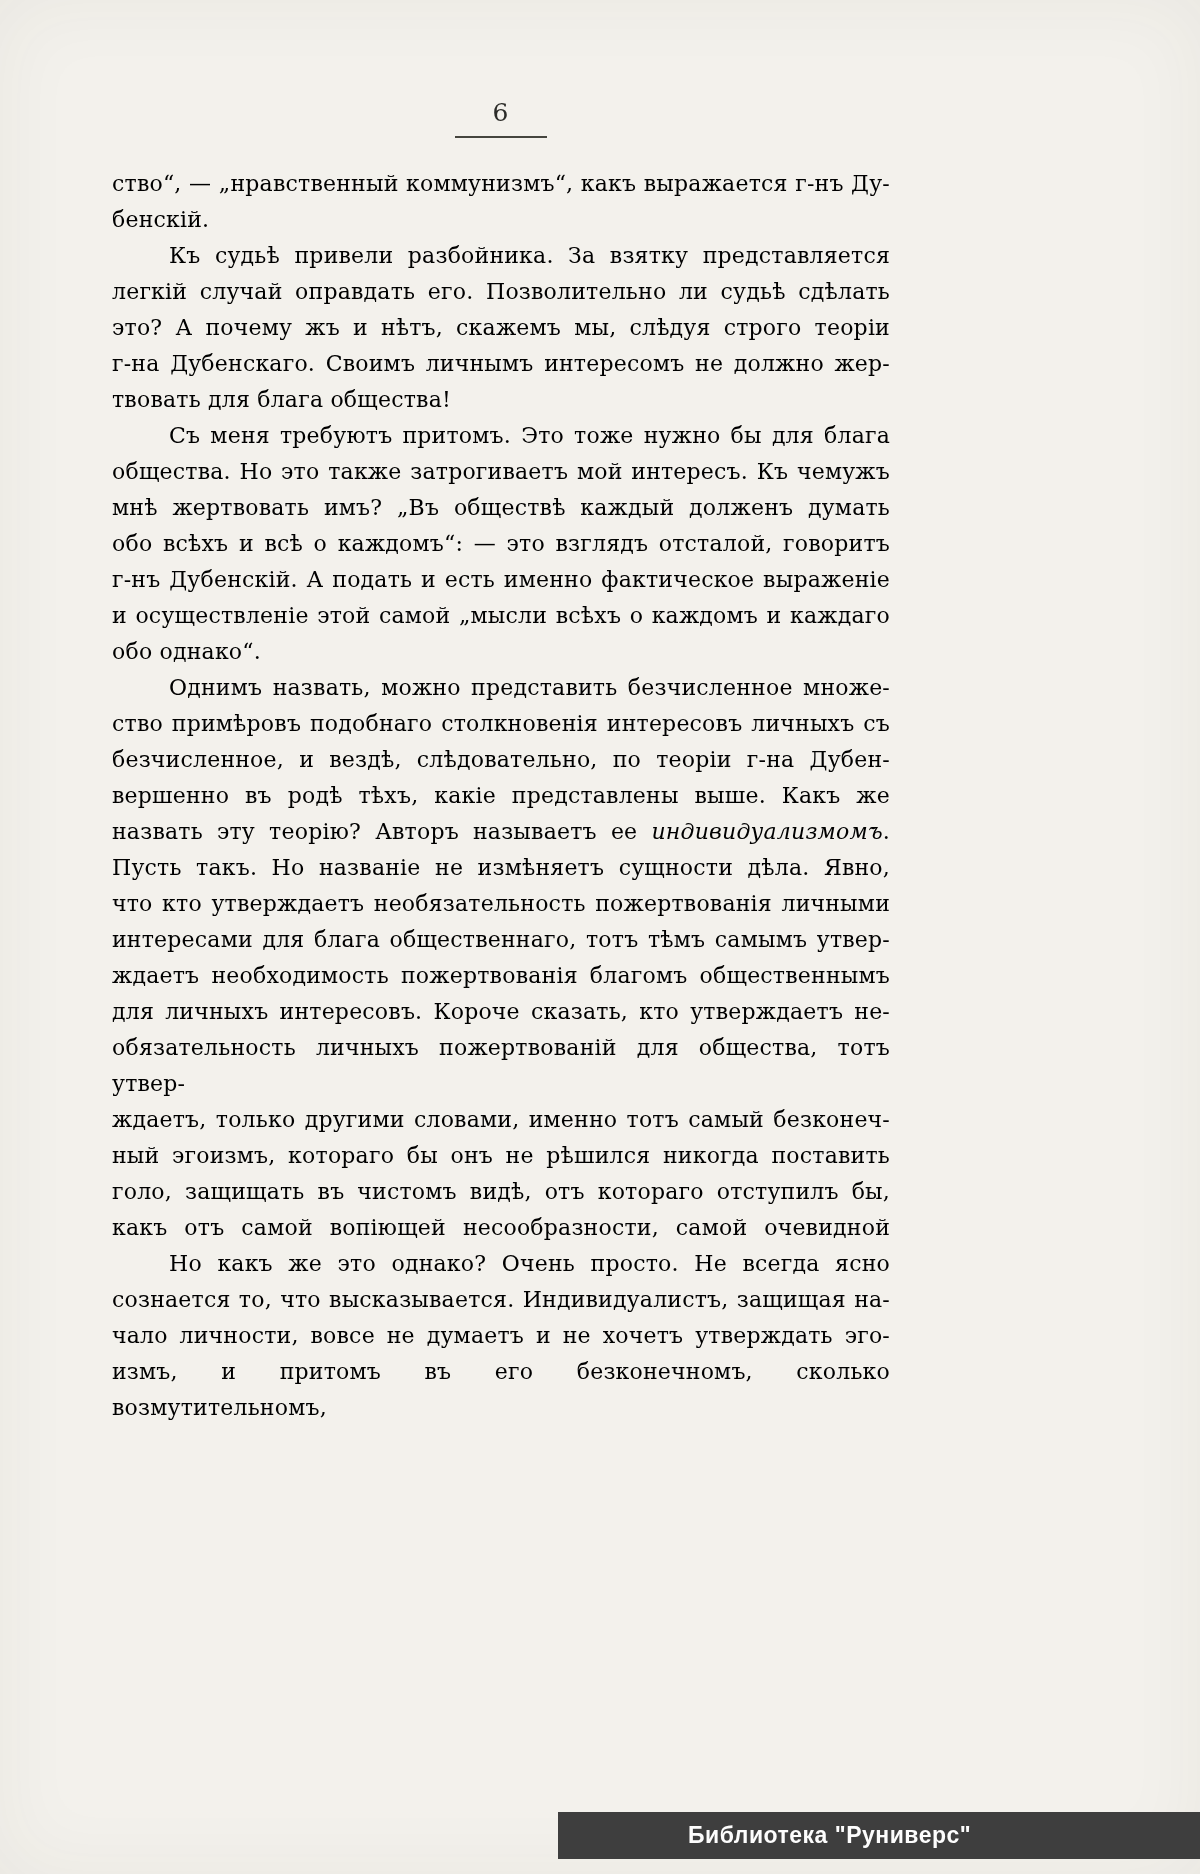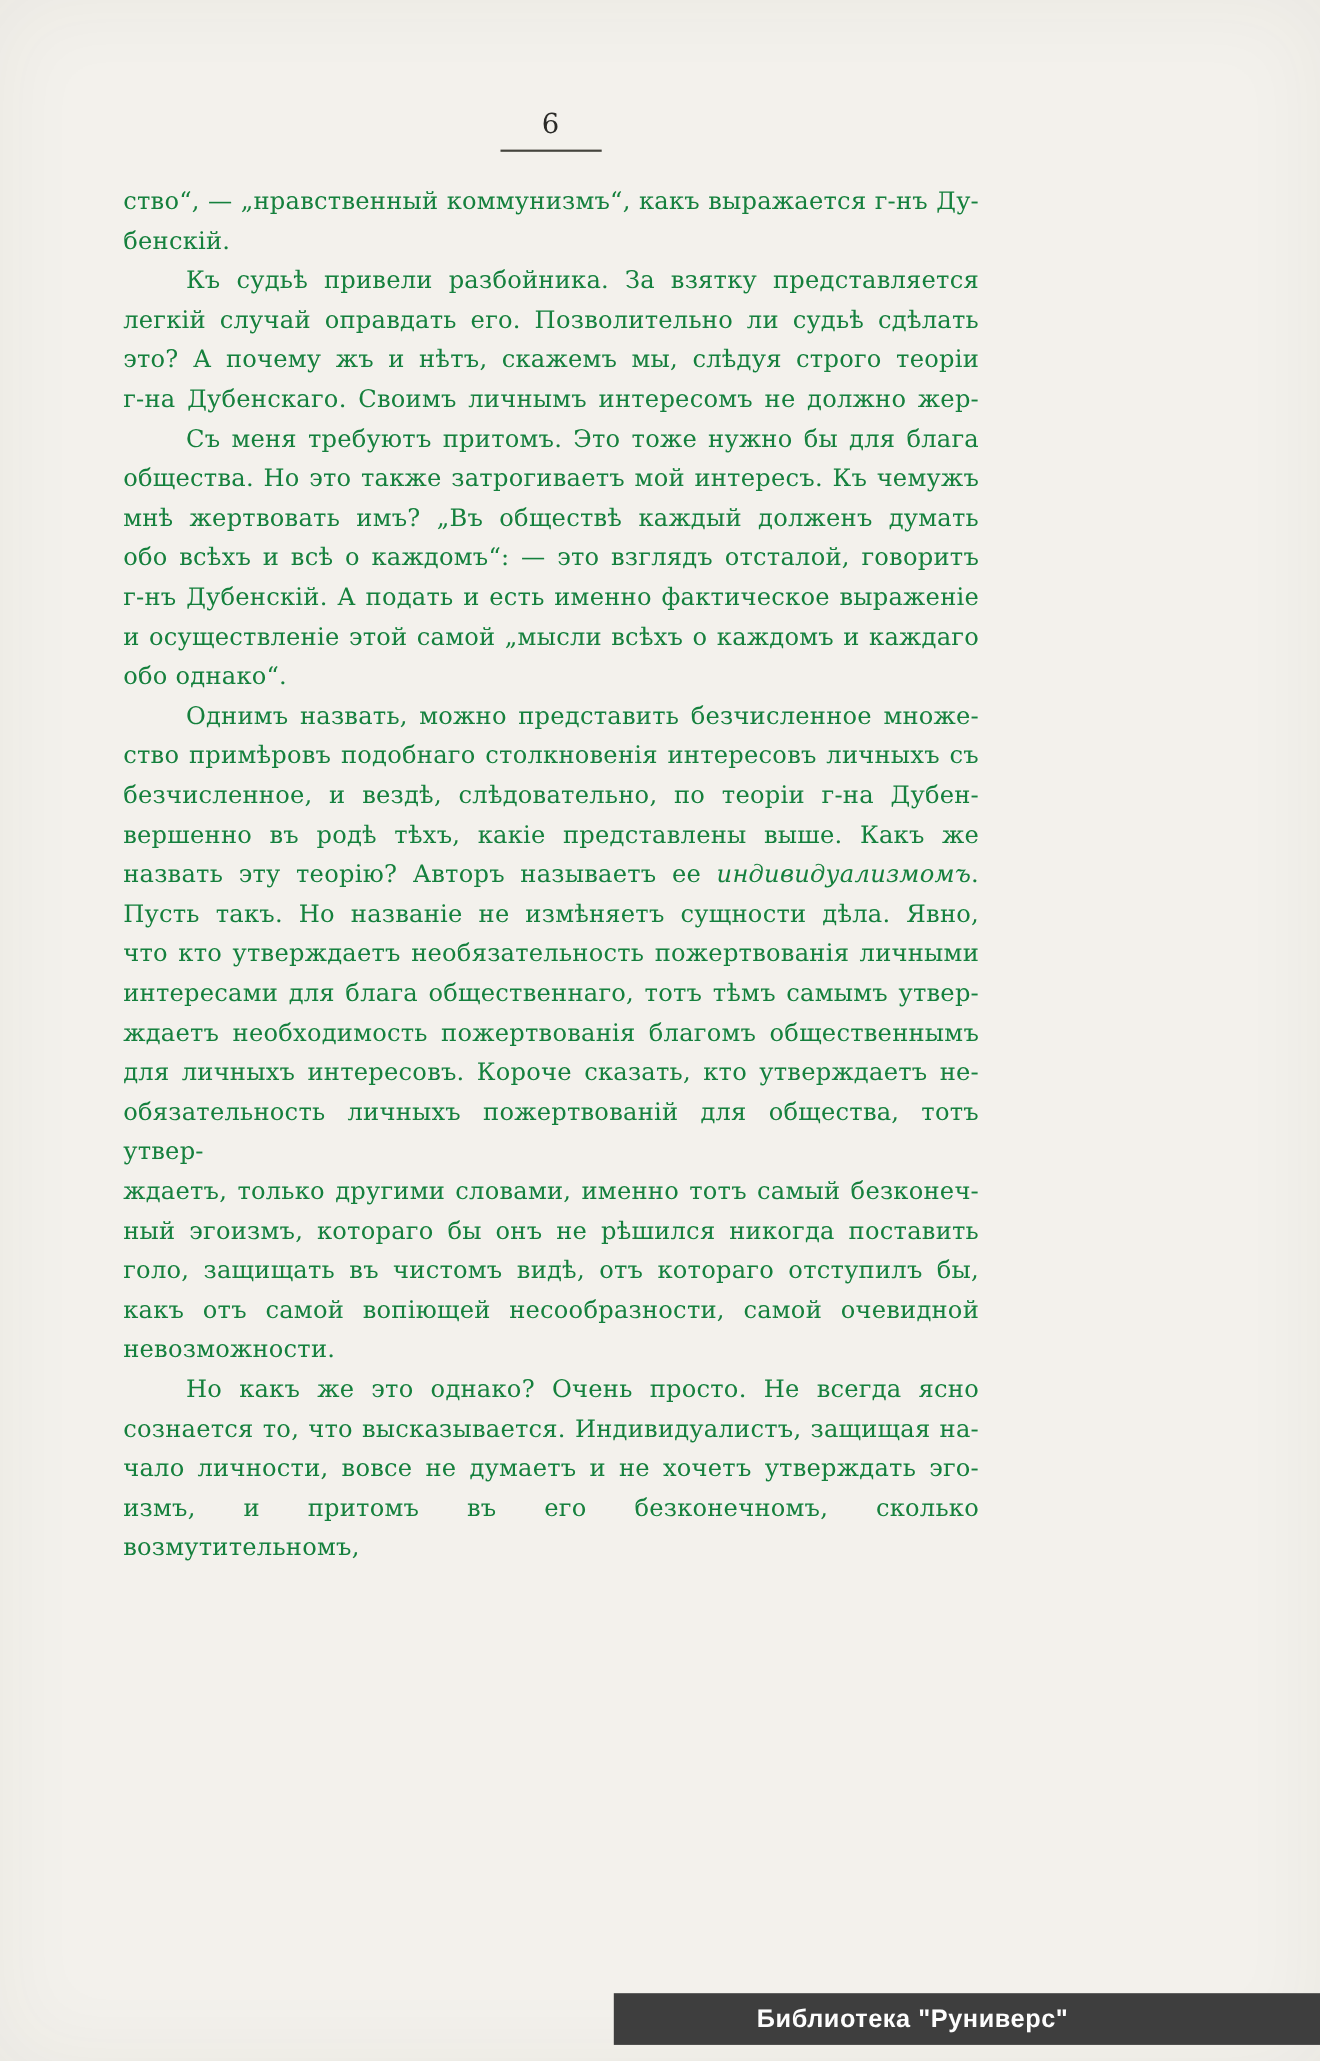--- a/index.html
+++ b/index.html
@@ -32,21 +32,21 @@
     width: 92px;
     height: 2px;
     background: #45453e;
     margin: 9px auto 0 auto;
   }
   .text-block {
     position: absolute;
     top: 166px;
     left: 112px;
     width: 778px;
-    color: #15803d;
+    color: #000000;
     font-size: 22px;
     line-height: 36px;
     letter-spacing: 0.2px;
   }
   .paragraph { }
   .line {
     text-align: justify;
     text-align-last: justify;
     white-space: normal;
   }
@@ -86,20 +86,21 @@
   <div class="text-block">
       <div class="paragraph">
         <div class="line"><span>ство“, — „нравственный коммунизмъ“, какъ выражается г-нъ Ду-</span></div>
         <div class="line last"><span>бенскій.</span></div>
       </div>
       <div class="paragraph">
         <div class="line indent"><span>Къ судьѣ привели разбойника. За взятку представляется</span></div>
         <div class="line"><span>легкій случай оправдать его. Позволительно ли судьѣ сдѣлать</span></div>
         <div class="line"><span>это? А почему жъ и нѣтъ, скажемъ мы, слѣдуя строго теоріи</span></div>
         <div class="line"><span>г-на Дубенскаго. Своимъ личнымъ интересомъ не должно жер-</span></div>
+        <div class="line last"><span>твовать для блага общества!</span></div>
       </div>
       <div class="paragraph">
         <div class="line indent"><span>Съ меня требуютъ притомъ. Это тоже нужно бы для блага</span></div>
         <div class="line"><span>общества. Но это также затрогиваетъ мой интересъ. Къ чемужъ</span></div>
         <div class="line"><span>мнѣ жертвовать имъ? „Въ обществѣ каждый долженъ думать</span></div>
         <div class="line"><span>обо всѣхъ и всѣ о каждомъ“: — это взглядъ отсталой, говоритъ</span></div>
         <div class="line"><span>г-нъ Дубенскій. А подать и есть именно фактическое выраженіе</span></div>
         <div class="line"><span>и осуществленіе этой самой „мысли всѣхъ о каждомъ и каждаго</span></div>
         <div class="line last"><span>обо однако“.</span></div>
       </div>
@@ -112,21 +113,20 @@
         <div class="line"><span>Пусть такъ. Но названіе не измѣняетъ сущности дѣла. Явно,</span></div>
         <div class="line"><span>что кто утверждаетъ необязательность пожертвованія личными</span></div>
         <div class="line"><span>интересами для блага общественнаго, тотъ тѣмъ самымъ утвер-</span></div>
         <div class="line"><span>ждаетъ необходимость пожертвованія благомъ общественнымъ</span></div>
         <div class="line"><span>для личныхъ интересовъ. Короче сказать, кто утверждаетъ не-</span></div>
         <div class="line"><span>обязательность личныхъ пожертвованій для общества, тотъ утвер-</span></div>
         <div class="line"><span>ждаетъ, только другими словами, именно тотъ самый безконеч-</span></div>
         <div class="line"><span>ный эгоизмъ, котораго бы онъ не рѣшился никогда поставить</span></div>
         <div class="line"><span>голо, защищать въ чистомъ видѣ, отъ котораго отступилъ бы,</span></div>
         <div class="line"><span>какъ отъ самой вопіющей несообразности, самой очевидной</span></div>
-        <div class="line last"><span>невозможности.</span></div>
       </div>
       <div class="paragraph">
         <div class="line indent"><span>Но какъ же это однако? Очень просто. Не всегда ясно</span></div>
         <div class="line"><span>сознается то, что высказывается. Индивидуалистъ, защищая на-</span></div>
         <div class="line"><span>чало личности, вовсе не думаетъ и не хочетъ утверждать эго-</span></div>
         <div class="line"><span>измъ, и притомъ въ его безконечномъ, сколько возмутительномъ,</span></div>
       </div>
     </div>
 
   <div class="watermark-bar">

